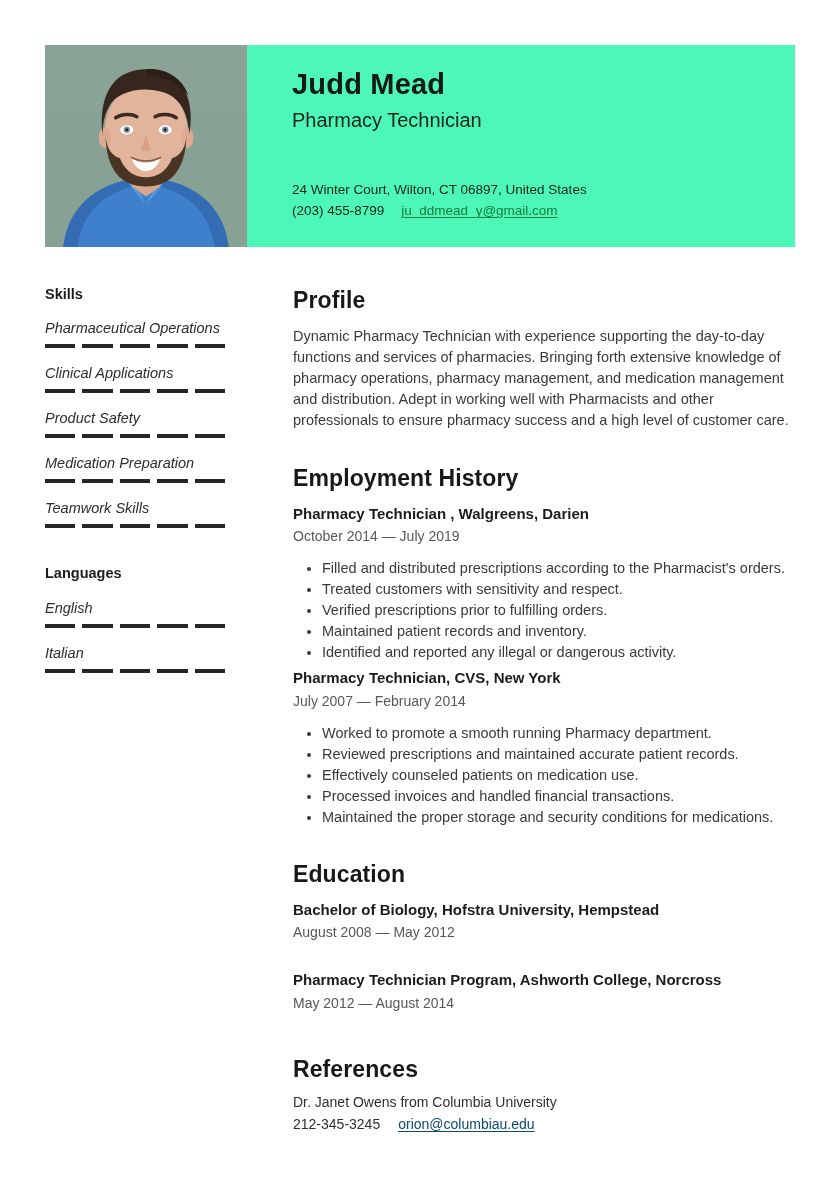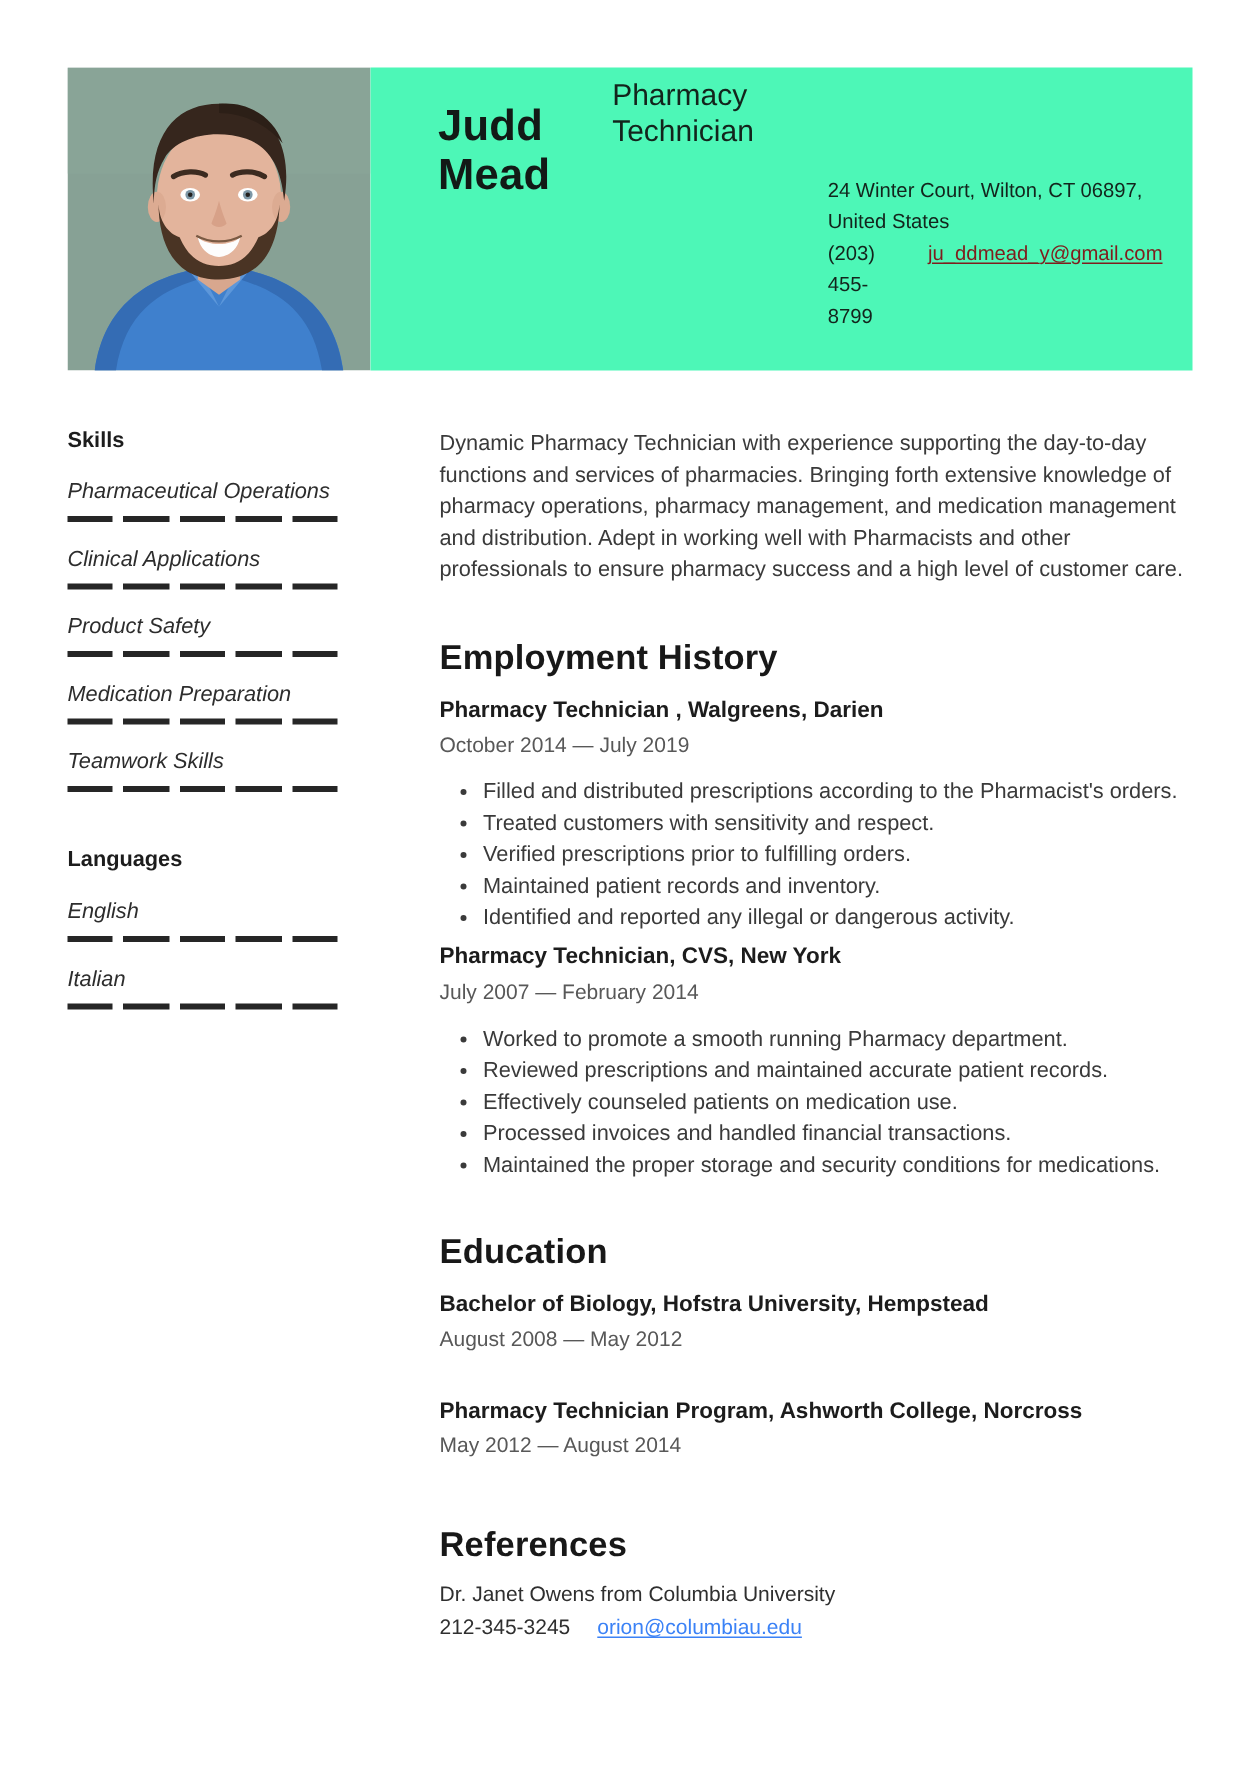--- a/index.html
+++ b/index.html
@@ -16,35 +16,35 @@
   .header {
     position: absolute; left: 45px; top: 45px; right: 45px; height: 202px;
     display: flex;
   }
   .photo {
     width: 202px; height: 202px; flex: none; display: block;
   }
   .banner {
     flex: 1; background: #4df7b7;
     padding-left: 45px; padding-right: 20px;
-    display: flex; flex-direction: row;
+    display: flex; flex-direction: column;
   }
   .name {
     margin-top: 23px; font-size: 29px; font-weight: 700;
     color: #121a16; letter-spacing: 0.2px; line-height: 1.15;
   }
   .subtitle {
     margin-top: 7px; font-size: 20px; color: #13241c; line-height: 1.2;
   }
   .contact {
     margin-top: auto; margin-bottom: 26px;
     font-size: 13.5px; color: #13241c; line-height: 21px;
   }
   .contact-row2 { display: flex; align-items: baseline; gap: 17px; }
-  .email-link { color: #7f1d1d; text-underline-offset: 2px; }
+  .email-link { color: #15803d; text-underline-offset: 2px; }
 
   
   .columns {
     position: absolute; left: 45px; top: 286px; right: 45px;
     display: flex; align-items: flex-start;
   }
   .sidebar { width: 203px; flex: none; padding-right: 23px; }
   .main { flex: 1; margin-left: 45px; }
 
   
@@ -75,21 +75,21 @@
   }
   .job-dates { margin: 0 0 13px 0; font-size: 14px; color: #585858; line-height: 1.3; }
   .bullets { margin: 0; padding-left: 29px; }
   .bullets li { font-size: 14.5px; line-height: 21px; color: #3a3a3a; }
   .education-section { margin-bottom: 43px; }
   .edu { margin-bottom: 29px; }
   .edu:last-child { margin-bottom: 0; }
   .references-section { }
   .ref-name { margin: 3px 0 0 0; font-size: 14px; color: #2f2f2f; line-height: 21px; }
   .ref-row { display: flex; align-items: baseline; gap: 18px; font-size: 14px; color: #2f2f2f; line-height: 22px; }
-  .ref-email { color: #3b82f6; text-decoration: underline; text-underline-offset: 2px; }
+  .ref-email { color: #0c4a6e; text-decoration: underline; text-underline-offset: 2px; }
 </style>
 </head>
 <body>
 
 <div class="page">
 
   <div class="header">
     <svg class="photo" viewBox="0 0 200 200" aria-hidden="true">
       <rect width="200" height="200" fill="#87a195"></rect>
       <rect width="200" height="70" fill="#8ba79a" opacity="0.6"></rect>
@@ -222,20 +222,21 @@
               <span></span>
               <span></span>
             </div>
         </div>
       </div>
     </div>
 
     <div class="main">
 
       <div class="profile-section">
+        <h2 class="section-heading">Profile</h2>
         <p class="profile-text">Dynamic Pharmacy Technician with experience supporting the day-to-day functions and services of pharmacies. Bringing forth extensive knowledge of pharmacy operations, pharmacy management, and medication management and distribution. Adept in working well with Pharmacists and other professionals to ensure pharmacy success and a high level of customer care.</p>
       </div>
 
       <div class="employment-section">
         <h2 class="section-heading">Employment History</h2>
 
         <div class="job">
           <h3 class="job-title">Pharmacy Technician , Walgreens, Darien</h3>
           <p class="job-dates">October 2014 — July 2019</p>
           <ul class="bullets">

